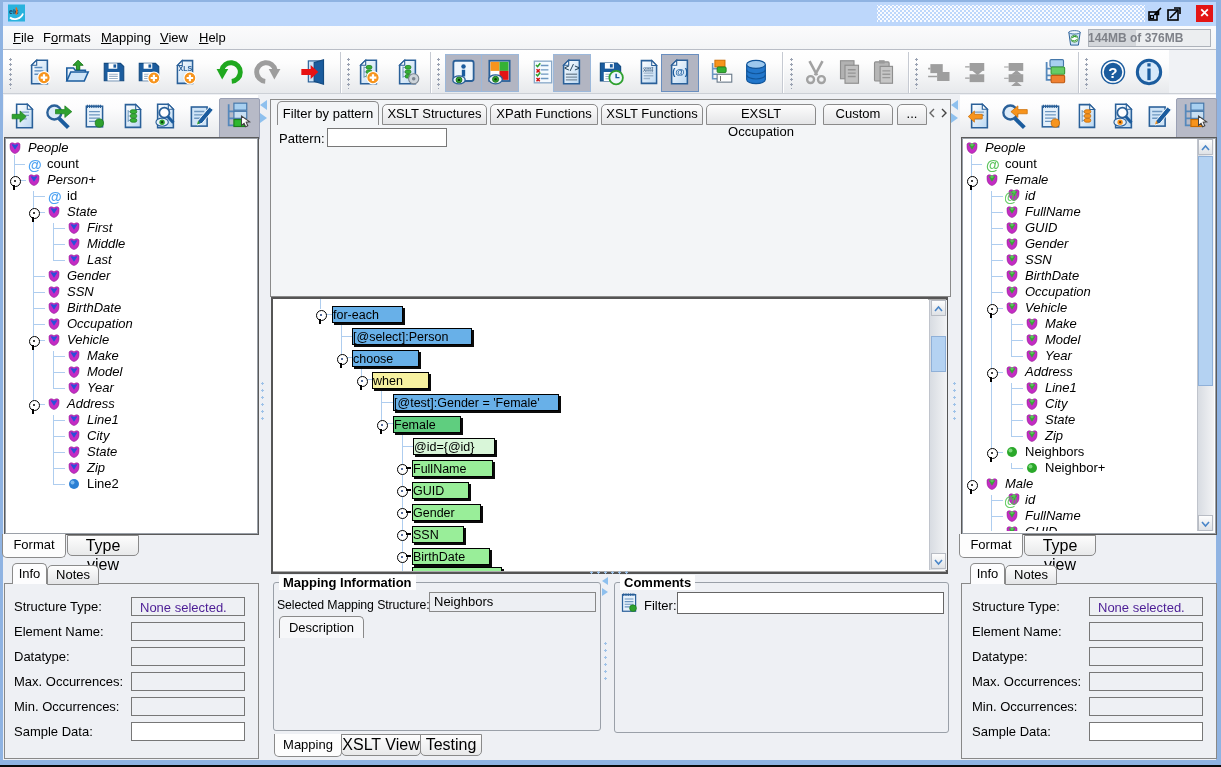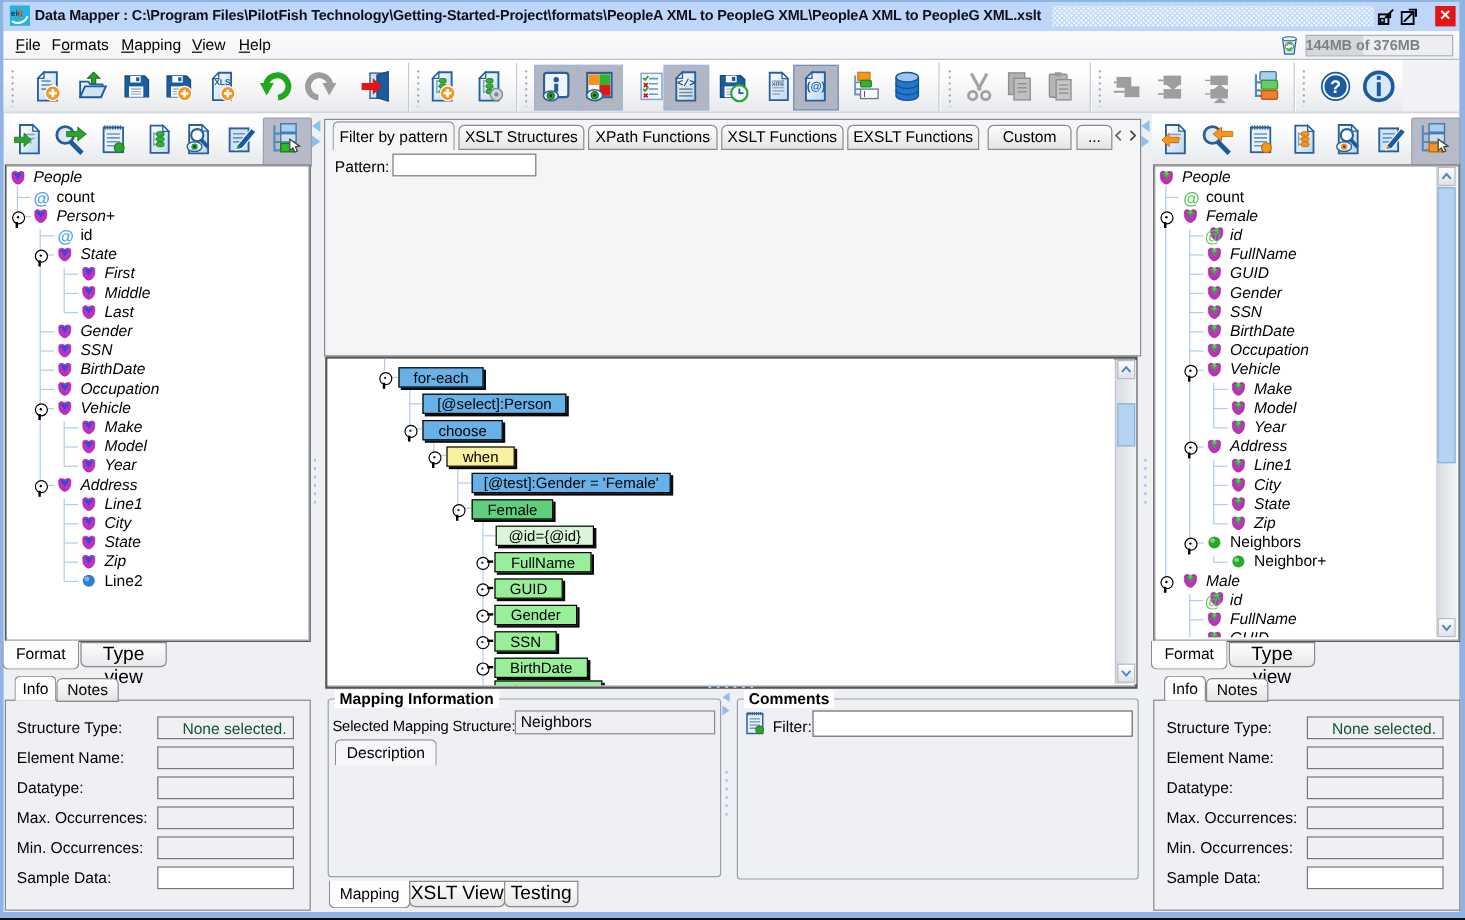--- a/index.html
+++ b/index.html
@@ -34,44 +34,43 @@
 .expstem{position:absolute;width:2px;height:5px;background:#000;z-index:5;}
 .expbar{position:absolute;height:2px;background:#000;z-index:5;}
 
 .btabsel{position:absolute;background:#fdfdfd;border:1px solid #8a8a8a;border-top:none;border-radius:0 0 5px 5px;font-size:13px;text-align:center;color:#000;}
 .btab{position:absolute;background:linear-gradient(#fdfdfd,#e8e9ea);border:1px solid #8a8a8a;border-radius:0 0 5px 5px;font-size:16px;text-align:center;color:#000;}
 .ttabsel{position:absolute;background:#fdfdfe;border:1px solid #8a8a8a;border-bottom:none;border-radius:5px 5px 0 0;font-size:13px;text-align:center;color:#000;z-index:3;}
 .ttab{position:absolute;background:linear-gradient(#fdfdfd,#e4e5e7);border:1px solid #8a8a8a;border-radius:5px 5px 0 0;font-size:13px;text-align:center;color:#000;z-index:2;}
 
 .infobox{position:absolute;background:#eef0f4;border:1px solid #888;}
 .ilabel{position:absolute;font-size:13px;color:#000;}
-.ifield{position:absolute;width:114px;height:19px;border:1px solid #777;background:#eef0f4;font-size:13px;line-height:19px;padding-left:20px;box-sizing:border-box;color:#14532d;}
-
-.node{position:absolute;height:17px;line-height:17px;border:1px solid #000;box-shadow:2px 2px 0 #0a0a0a;font-size:12.5px;text-align:center;color:#000;box-sizing:border-box;}
+.ifield{position:absolute;width:114px;height:19px;border:1px solid #777;background:#eef0f4;font-size:13px;line-height:19px;padding-left:8px;box-sizing:border-box;color:#4c1d95;}
+
+.node{position:absolute;height:17px;line-height:17px;border:1px solid #000;box-shadow:2px 2px 0 #0a0a0a;font-size:12.5px;text-align:left;color:#000;box-sizing:border-box;}
 .nblue{background:#68b0e8;}
 .nyel{background:#f7f1a0;}
 .ngrn{background:#5fce7f;}
 .nlg{background:#99ee99;}
 .npale{background:#d9f6d9;}
 .gbox{position:absolute;border:1px solid #9aa0a8;border-radius:3px;}
 .gtitle{position:absolute;top:-8px;left:6px;background:#ffffff;padding:0 4px;font-size:13px;font-weight:bold;color:#000;}
 </style>
 </head>
 <body>
 <div id="win">
 <div id="frame"></div>
 <div id="title"></div>
 <div id="dots"></div>
 <svg class="ab" style="left:8px;top:4px" width="17" height="18" viewBox="0 0 17 17">
       <rect width="17" height="17" fill="#29b2dd"></rect>
       <text x="1" y="9" font-size="7" font-weight="bold" fill="#1a3a5c" font-family="Liberation Sans">eic</text>
       <path d="M2 13 C5 16 13 15 15 9" fill="none" stroke="#fff" stroke-width="1.8"></path>
       <path d="M8 3 c1 2 1 5 0 7" stroke="#e86a1a" stroke-width="1.6" fill="none"></path>
     </svg>
-<div id="titletxt">Data Mapper : C:\Program Files\PilotFish Technology\Getting-Started-Project\formats\PeopleA XML to PeopleG XML\PeopleA XML to PeopleG XML.xslt</div>
 
 <svg class="ab" style="left:1148px;top:6px" width="15" height="15" viewBox="0 0 15 15">
       <rect x="1" y="6" width="8" height="8" fill="none" stroke="#000" stroke-width="1.6"></rect>
       <rect x="2.5" y="9.5" width="3" height="3" fill="none" stroke="#000" stroke-width="1.2"></rect>
       <path d="M13 2 L7 8 M6 8.5 l4.5 0 0-4.5" fill="none" stroke="#000" stroke-width="1.6"></path>
     </svg>
 <svg class="ab" style="left:1167px;top:6px" width="15" height="15" viewBox="0 0 15 15">
       <rect x="1" y="4" width="10" height="10" fill="none" stroke="#000" stroke-width="1.6"></rect>
       <path d="M3 12 L11 4 M7 2 h6 v6" fill="none" stroke="#000" stroke-width="1.6"></path>
     </svg>
@@ -743,21 +742,21 @@
 <div class="ifield" style="left:1089px;top:672px;"></div>
 <div class="ilabel" style="left:972px;top:699px">Min. Occurrences:</div>
 <div class="ifield" style="left:1089px;top:697px;"></div>
 <div class="ilabel" style="left:972px;top:724px">Sample Data:</div>
 <div class="ifield" style="left:1089px;top:722px;background:#fff;"></div>
 <div class="ab" style="left:270px;top:99px;width:679px;height:196px;border:1px solid #8a8a8a;background:#f3f5f7"></div>
 <div class="ttabsel" style="left:277px;top:101px;width:100px;height:23px;line-height:23px;background:#f3f5f7">Filter by pattern</div>
 <div class="ttab" style="left:382px;top:104px;width:103px;height:19px;line-height:18px">XSLT Structures</div>
 <div class="ttab" style="left:490px;top:104px;width:106px;height:19px;line-height:18px">XPath Functions</div>
 <div class="ttab" style="left:601px;top:104px;width:100px;height:19px;line-height:18px">XSLT Functions</div>
-<div class="ttab" style="left:706px;top:104px;width:108px;height:19px;line-height:18px">EXSLT Functions</div>
+<div class="ttab" style="left:706px;top:104px;width:108px;height:19px;line-height:18px">EXSLT Occupation</div>
 <div class="ttab" style="left:823px;top:104px;width:68px;height:19px;line-height:18px">Custom</div>
 <div class="ttab" style="left:897px;top:104px;width:28px;height:19px;line-height:18px">...</div>
 <svg class="ab" style="left:929px;top:108px" width="18" height="10" viewBox="0 0 18 10">
       <path d="M5 1 L1 5 L5 9" fill="none" stroke="#666" stroke-width="1.4"></path>
       <path d="M13 1 L17 5 L13 9" fill="none" stroke="#444" stroke-width="1.4"></path>
     </svg>
 <div class="ab" style="left:279px;top:131px;font-size:13px;color:#000">Pattern:</div>
 <div class="ab" style="left:327px;top:128px;width:120px;height:19px;background:#fff;border:1px solid #777;box-sizing:border-box"></div>
 <div class="ab" style="left:271px;top:297px;width:677px;height:277px;border:2px solid #555;box-sizing:border-box;background:#fff;box-shadow:inset 0 0 0 1px #aaa"></div>
 <div class="ab" style="left:273px;top:299px;width:655px;height:272px;overflow:hidden;background:#fff">

